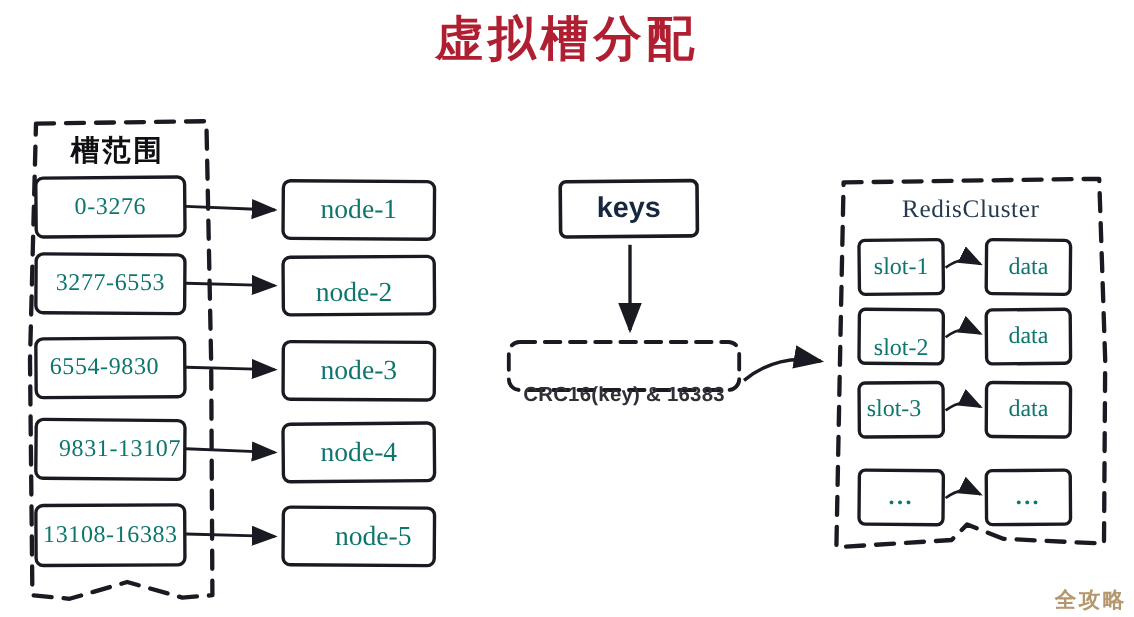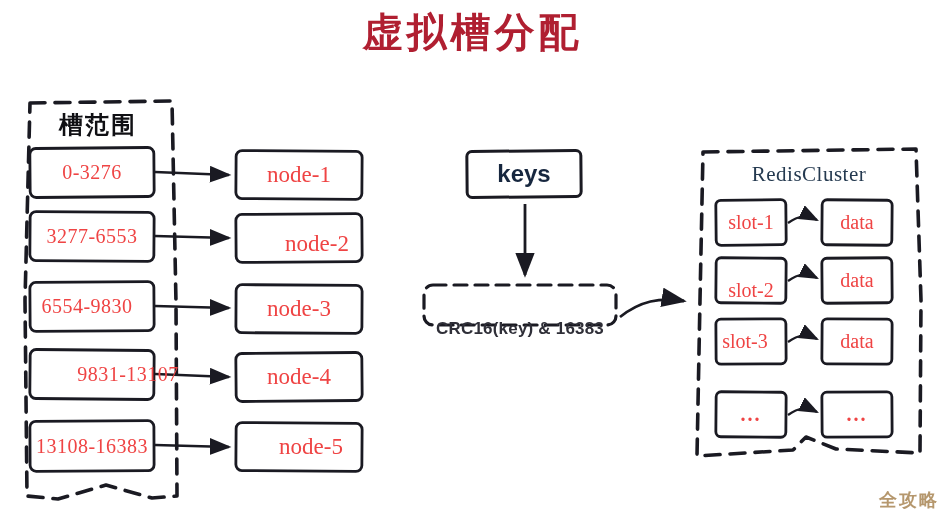--- a/index.html
+++ b/index.html
@@ -3,21 +3,21 @@
 <meta charset="utf-8">
 <style>
   html,body{margin:0;padding:0;background:#ffffff;}
   .stage{
     position:relative;width:945px;height:514px;background:#ffffff;
     overflow:hidden;font-family:"Liberation Sans",sans-serif;
   }
   svg.layer{position:absolute;left:0;top:0;}
   .txt{
     position:absolute;display:flex;align-items:center;justify-content:center;
-    white-space:nowrap;color:#ef4444;
+    white-space:nowrap;color:#0f766e;
   }
   .serif{font-family:"Liberation Serif","DejaVu Serif",serif;}
   .sans{font-family:"Liberation Sans","DejaVu Sans",sans-serif;}
   .title{
     position:absolute;left:0;top:6px;width:945px;height:52px;
     display:flex;align-items:center;justify-content:center;
     font-family:Liberation Sans, sans-serif;font-weight:900;font-size:40px;
     color:#b01f31;letter-spacing:4px;
   }
   .range-label{font-size:20px;letter-spacing:0.5px;}
@@ -92,25 +92,25 @@
     <path d="M788 415 C 799 407 807 407 817 412" fill="none" stroke="#1a1a22" stroke-width="2.2" marker-end="url(#ah)"></path>
   </svg>
 
   <div class="title">虚拟槽分配</div>
 
   <div class="txt group-label sans" style="left:36px;top:107px;width:124px;height:36px;">槽范围</div>
 
   <div class="txt range-label serif" style="left:30px;top:148px;width:124px;height:49px;">0-3276</div>
   <div class="txt range-label serif" style="left:30px;top:212px;width:124px;height:49px;">3277-6553</div>
   <div class="txt range-label serif" style="left:30px;top:282px;width:114px;height:49px;">6554-9830</div>
-  <div class="txt range-label serif" style="left:30px;top:350px;width:140px;height:49px;padding-left:28px;">9831-13107</div>
+  <div class="txt range-label serif" style="left:30px;top:350px;width:140px;height:49px;">9831-13107</div>
   <div class="txt range-label serif" style="left:30px;top:421px;width:124px;height:50px;">13108-16383</div>
 
   <div class="txt node-label serif" style="left:236px;top:151px;width:126px;height:48px;">node-1</div>
-  <div class="txt node-label serif" style="left:254px;top:214px;width:126px;height:60px;">node-2</div>
+  <div class="txt node-label serif" style="left:232px;top:214px;width:126px;height:60px;">node-2</div>
   <div class="txt node-label serif" style="left:236px;top:285px;width:126px;height:48px;">node-3</div>
   <div class="txt node-label serif" style="left:236px;top:353px;width:126px;height:48px;">node-4</div>
   <div class="txt node-label serif" style="left:236px;top:423px;width:150px;height:48px;border-radius:19px;">node-5</div>
 
   <div class="txt keys-label sans" style="left:467px;top:151px;width:114px;height:46px;">keys</div>
 
   <div class="txt crc-label sans" style="left:424px;top:285px;width:192px;height:40px;">CRC16(key) &amp; 16383</div>
 
   <div class="txt cluster-title serif" style="left:698px;top:157px;width:222px;height:34px;">RedisCluster</div>
 

